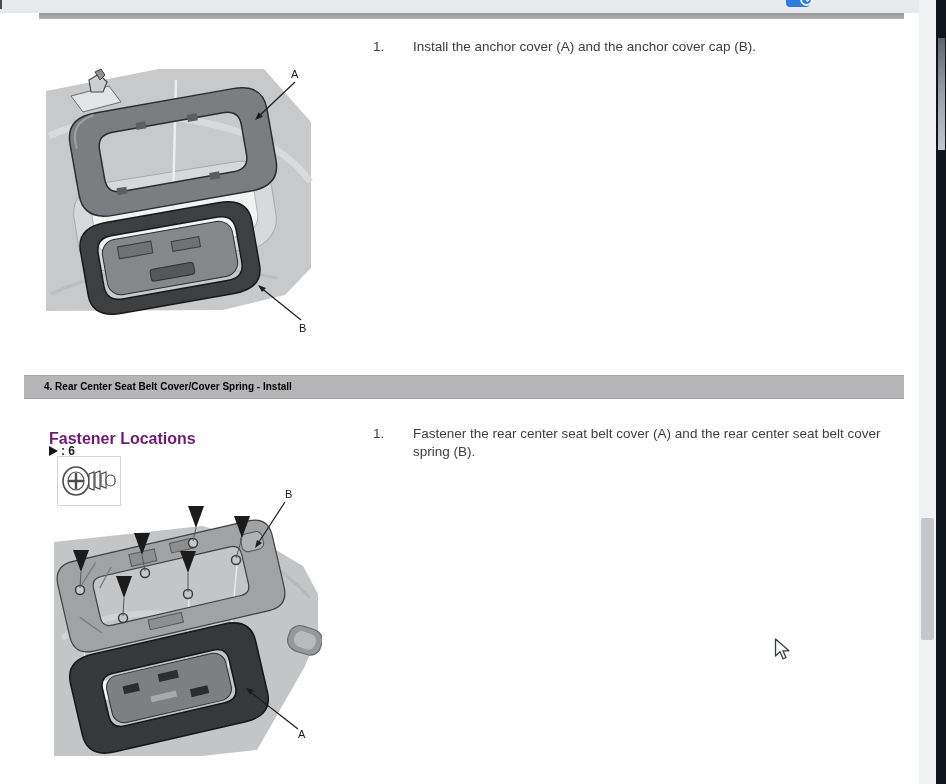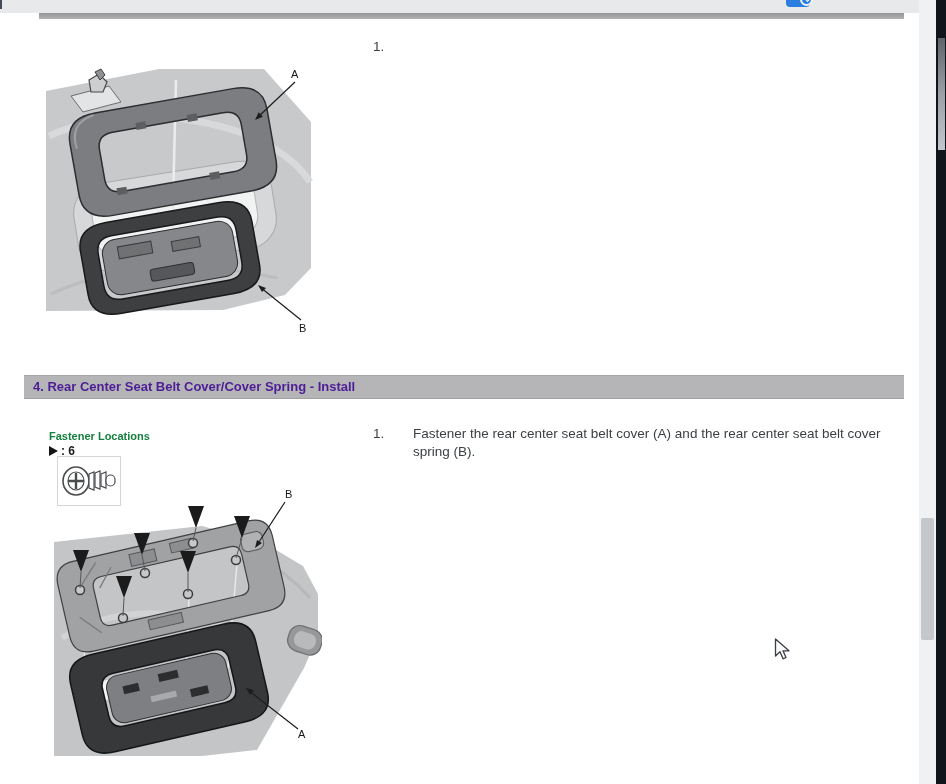--- a/index.html
+++ b/index.html
@@ -19,25 +19,25 @@
   .partial-bar{position:absolute;left:39px;top:13px;width:865px;height:6px;
                background:linear-gradient(180deg,#969696,#b2b2b2);}
 
   
   .step-num{position:absolute;font-size:13.5px;line-height:18px;color:#3c4043;}
   .step-text{position:absolute;font-size:13.5px;line-height:18px;color:#3c4043;}
 
   
   .section-bar{position:absolute;left:24px;top:375px;width:880px;height:24px;background:#b5b5b7;
                border-top:1px solid #a6a6a8;border-bottom:1px solid #a0a0a2;box-sizing:border-box;}
-  .section-bar span{display:block;padding-left:9px;font-size:13px;font-weight:bold;
-                    line-height:22px;color:#4c1d95;white-space:nowrap;overflow:hidden;}
-
-  
-  .fastener-title{position:absolute;left:49px;top:430px;font-size:11px;font-weight:bold;color:#15803d;}
+  .section-bar span{display:block;padding-left:20px;font-size:10px;font-weight:bold;
+                    line-height:22px;color:#000000;white-space:nowrap;overflow:hidden;}
+
+  
+  .fastener-title{position:absolute;left:49px;top:430px;font-size:16px;font-weight:bold;color:#701a75;}
   .fastener-legend{position:absolute;left:49px;top:445px;height:12px;display:flex;align-items:center;
                    font-size:12px;font-weight:bold;color:#1a1a1a;}
   .legend-tri{width:0;height:0;border-left:9px solid #141414;border-top:5px solid transparent;
               border-bottom:5px solid transparent;margin-right:3px;}
   .screw-box{position:absolute;left:57px;top:456px;width:64px;height:50px;background:#fff;
              border:1px solid #d3d5d7;box-sizing:border-box;display:flex;align-items:center;justify-content:center;}
 
   .fig{position:absolute;}
 
   
@@ -60,20 +60,21 @@
     <div class="corner-mark"></div>
     <div class="dl-btn"></div>
     <div class="dl-badge">
       <div class="dl-chev"></div>
     </div>
   </div>
 
   <div class="partial-bar"></div>
 
   <div class="step-num" style="left:373px;top:38px;">1.</div>
+  <div class="step-text" style="left:413px;top:38px;width:480px;">Install the anchor cover (A) and the anchor cover cap (B).</div>
 
   <svg class="fig" style="left:45px;top:64px;" width="268" height="272" viewBox="0 0 268 272">
     <polygon points="1,27 114,5 219,5 266,58 266,204 240,231 178,246 1,247" fill="#c7c9cb"></polygon>
     <path d="M4,72 C60,46 140,48 200,70 C230,82 254,100 265,118" stroke="#d8dadc" stroke-width="7" fill="none" opacity="0.9"></path>
     <path d="M6,230 C70,200 150,196 232,214" stroke="#b0b2b4" stroke-width="3" fill="none" opacity="0.5"></path>
 
     <g transform="translate(130,152) rotate(-9)">
       <rect x="-100" y="-44" width="200" height="88" rx="30" fill="#d6d8da" stroke="#a8aaac" stroke-width="1"></rect>
       <rect x="-82" y="-30" width="164" height="60" rx="20" fill="#f1f2f2" stroke="#b4b6b8" stroke-width="1"></rect>
     </g>

